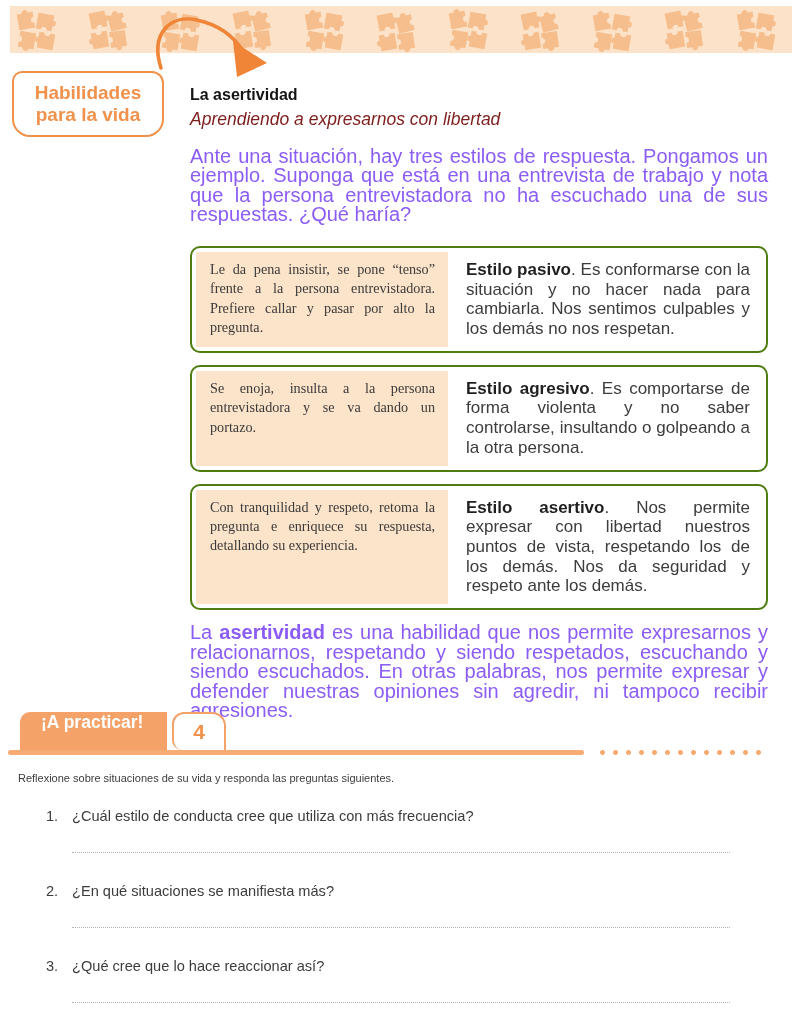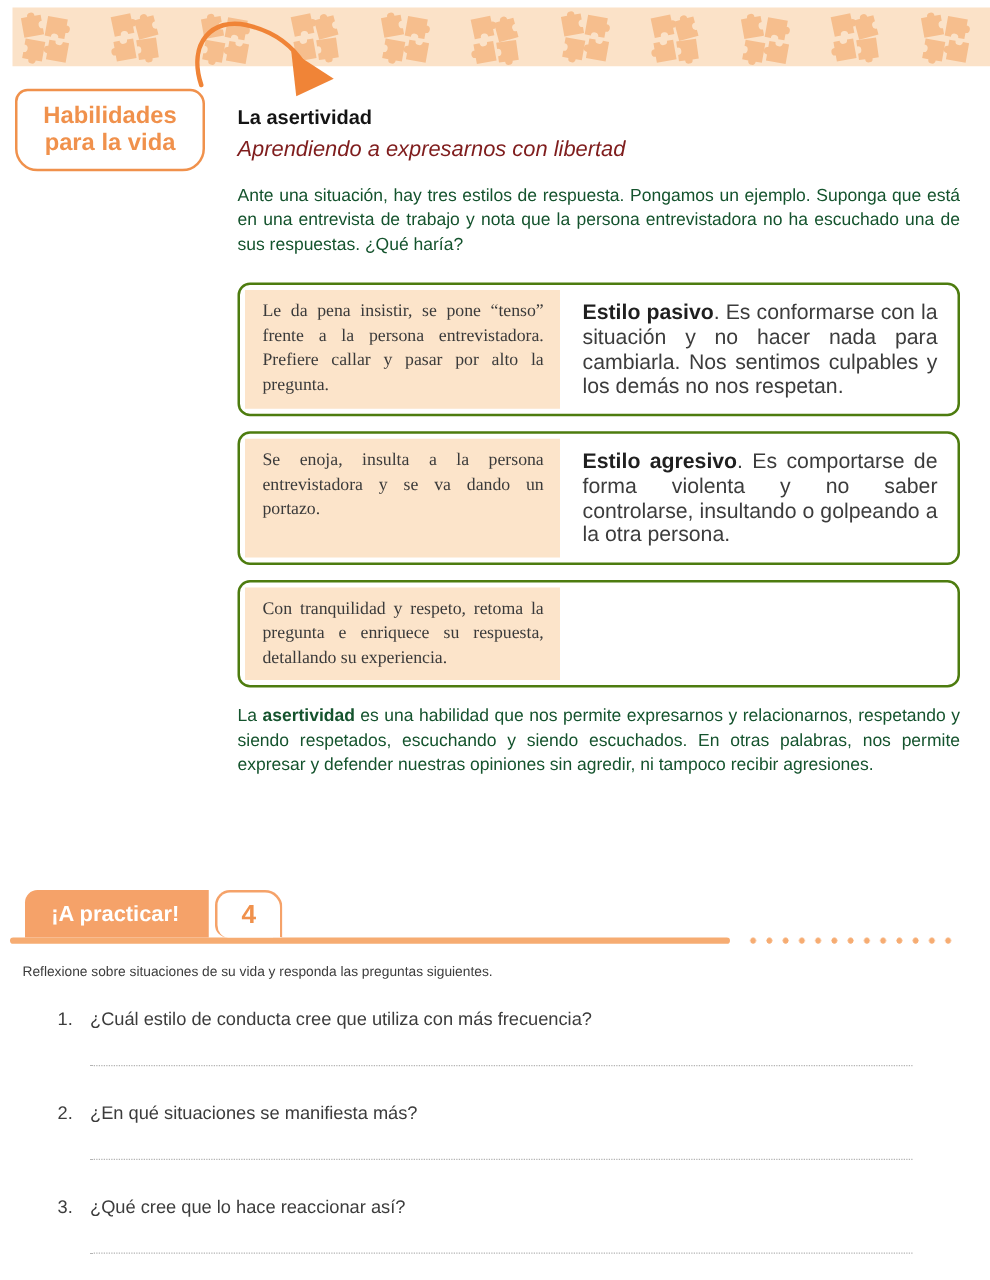--- a/index.html
+++ b/index.html
@@ -19,21 +19,21 @@
     display:flex; flex-direction:column; justify-content:center; align-items:center; text-align:center;
     z-index:3;
   }
 
   .arrow-svg { position:absolute; left:0; top:0; width:300px; height:110px; z-index:4; pointer-events:none; }
 
   
   .main-col { position:absolute; left:190px; top:86px; width:578px; }
   h1.title { margin:0; font-size:16px; line-height:1.1; color:#141414; font-weight:bold; }
   .subtitle { margin:5px 0 0; font-size:17.5px; font-style:italic; color:#7f1d1d; }
-  .body-par { margin:17px 0 0; font-size:14px; line-height:19.6px; text-align:justify; color:#14532d; }
+  .body-par { margin:17px 0 0; font-size:20px; line-height:19.6px; text-align:justify; color:#8b5cf6; }
   .boxes { margin-top:21px; }
 
   .style-box {
     display:flex; box-sizing:border-box; border:2px solid #4d7c0f; border-radius:10px;
     padding:4px; margin-bottom:12px; background:#ffffff;
   }
   .style-box .situation {
     width:252px; box-sizing:border-box; background:#FCE4CA; padding:8px 13px 8px 14px;
     font-family:"Liberation Serif", serif; font-size:14.2px; line-height:19.4px;
     text-align:justify; color:#3a3a3a;
@@ -50,21 +50,21 @@
   .practice { position:absolute; left:0; top:712px; width:792px; height:312px; }
   .p-rule { position:absolute; left:8px; top:38px; width:576px; height:4.5px; border-radius:3px; background:#F6AC72; }
   .p-dots {
     position:absolute; left:596px; top:38px; width:170px; height:5px;
     background-image:radial-gradient(circle, #F6AC72 2.2px, rgba(0,0,0,0) 2.5px);
     background-size:13px 5px; background-repeat:repeat-x; background-position:left center;
   }
   .p-tab {
     position:absolute; left:20px; top:0; height:38px; background:#F5A269; color:#ffffff;
     font-weight:bold; font-size:17.5px; border-radius:10px 0 0 0;
-    display:flex; align-items:center; padding:0 24px 0 21px; z-index:2;
+    display:flex; align-items:flex-start; padding:0 24px 0 21px; z-index:2;
   }
   .p-num {
     position:absolute; left:172px; top:0; height:38px; width:54px; box-sizing:border-box;
     background:#ffffff; border:2.5px solid #F5A269; border-bottom:none;
     border-radius:12px 14px 0 10px; color:#F0914C; font-weight:bold; font-size:21px;
     display:flex; align-items:center; justify-content:center; z-index:3;
   }
   .p-instruction { position:absolute; left:18px; top:60px; width:740px; font-size:11px; color:#3c3c3c; }
 
   .question { position:absolute; left:0; width:792px; height:60px; }
@@ -135,20 +135,23 @@
 
       <div class="style-box">
         <div class="situation">Se enoja, insulta a la persona entrevistadora y se va dando un portazo.</div>
         <div class="desc">
           <b>Estilo agresivo</b><span>. Es comportarse de forma violenta y no saber controlarse, insultando o golpeando a la otra persona.</span>
         </div>
       </div>
 
       <div class="style-box">
         <div class="situation">Con tranquilidad y respeto, retoma la pregunta e enriquece su respuesta, detallando su experiencia.</div>
+        <div class="desc">
+          <b>Estilo asertivo</b><span>. Nos permite expresar con libertad nuestros puntos de vista, respetando los de los demás. Nos da seguridad y respeto ante los demás.</span>
+        </div>
       </div>
 
     </div>
 
     <p class="body-par conclusion"><span>La </span><b>asertividad</b><span> es una habilidad que nos permite expresarnos y relacionarnos, respetando y siendo respetados, escuchando y siendo escuchados. En otras palabras, nos permite expresar y defender nuestras opiniones sin agredir, ni tampoco recibir agresiones.</span></p>
   </div>
 
   <div class="practice">
     <div class="p-rule"></div>
     <div class="p-dots"></div>

